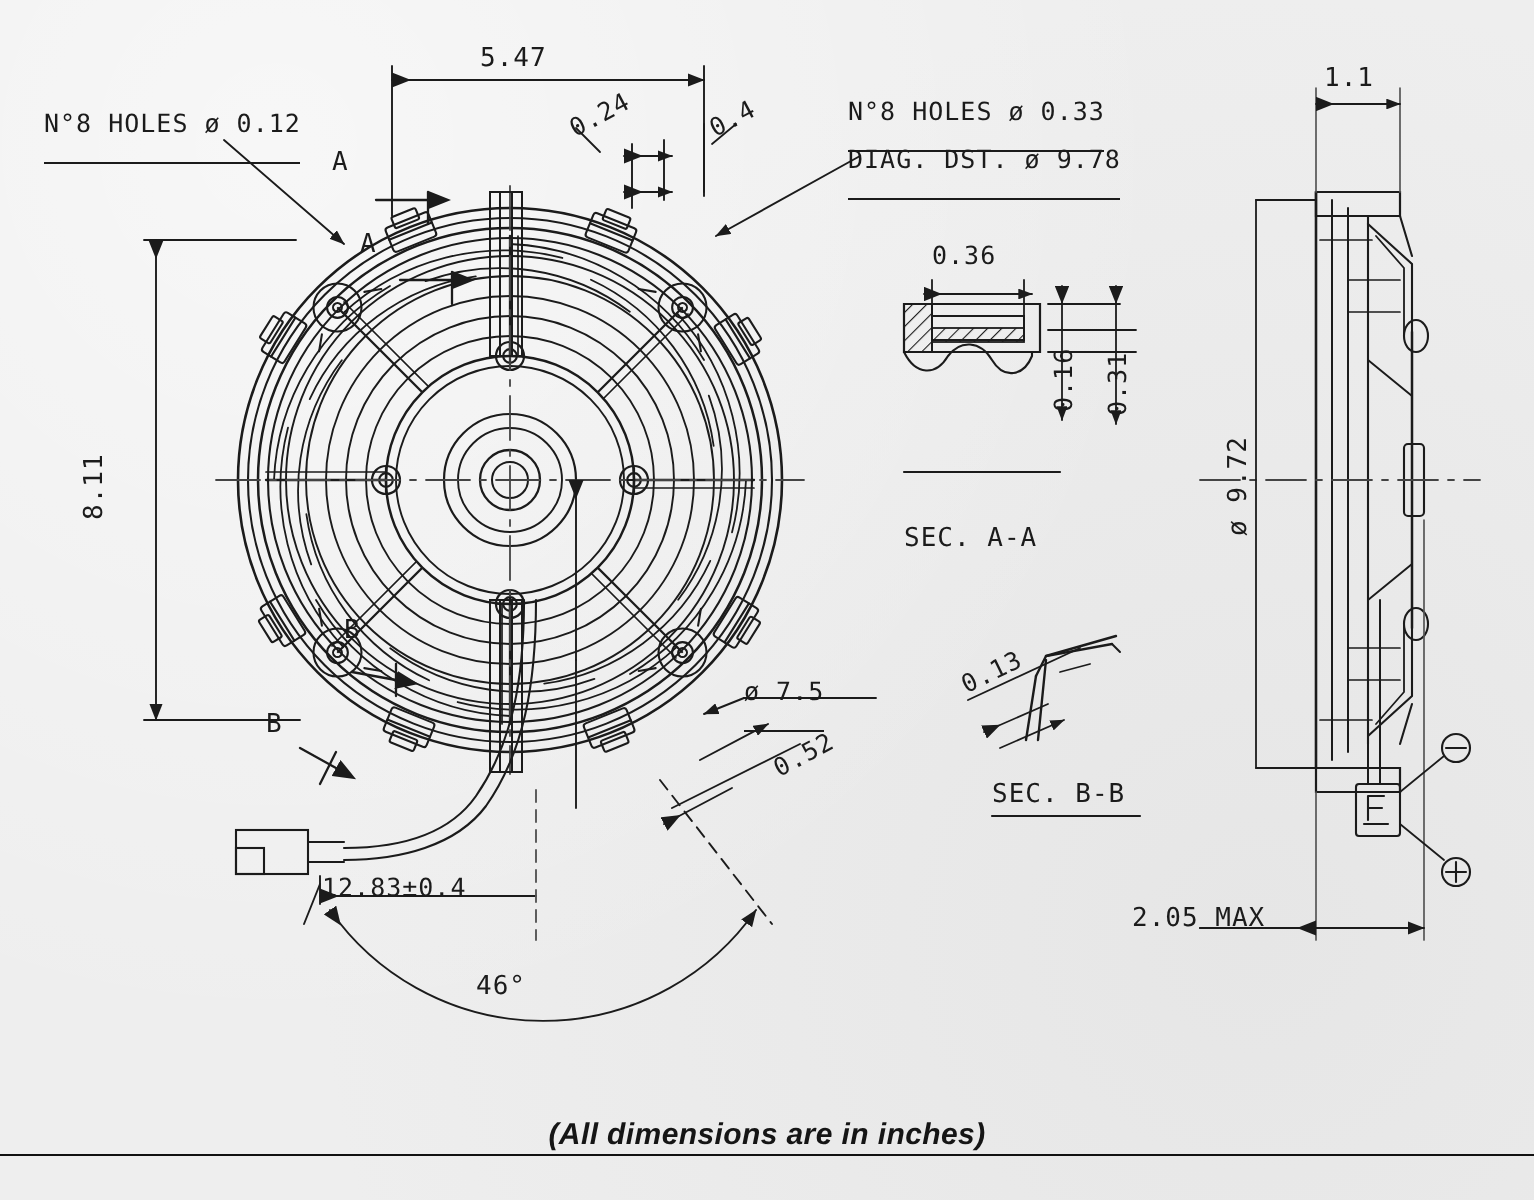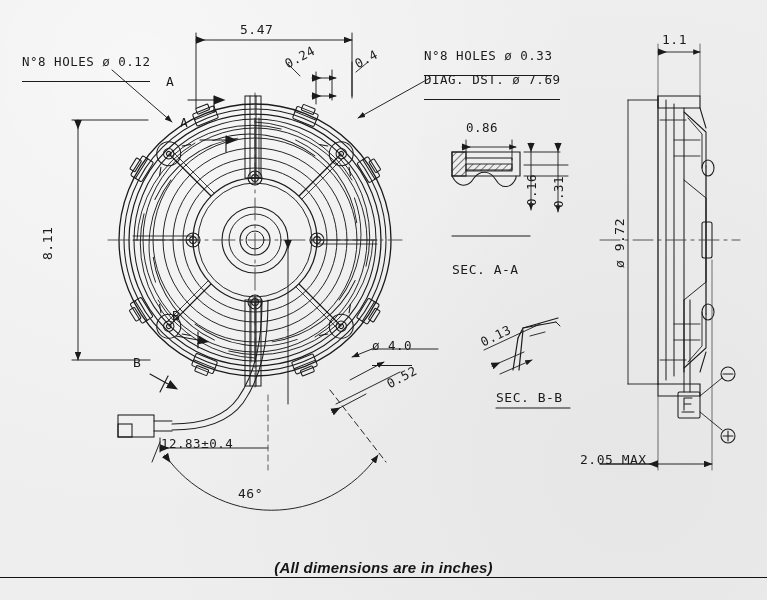--- a/index.html
+++ b/index.html
@@ -435,52 +435,52 @@
       <path d="M150,374 L168,384" marker-end="url(#arB)"></path>
       <line x1="168" y1="376" x2="160" y2="392"></line>
     </g>
   </g>
 </svg>
 
 <div class="lbl t12 u" style="left:22px;top:54px;">N°8 HOLES ø 0.12</div>
 
 <div class="lbl t12 u" style="left:424px;top:48px;">N°8 HOLES ø 0.33</div>
 
-<div class="lbl t12 u" style="left:424px;top:72px;">DIAG. DST. ø 7.69</div>
+<div class="lbl t12 u" style="left:424px;top:72px;">DIAG. DST. ø 9.78</div>
 
 <div class="lbl t13" style="left:240px;top:22px;">5.47</div>
 
 <div class="lbl t12" style="left:282px;top:58px;transform:rotate(-28deg);transform-origin:left top;">0.24</div>
 
 <div class="lbl t12" style="left:352px;top:58px;transform:rotate(-28deg);transform-origin:left top;">0.4</div>
 
 <div class="lbl t13 rot90" style="left:40px;top:260px;">8.11</div>
 
-<div class="lbl t12 u" style="left:372px;top:338px;">ø 4.0</div>
+<div class="lbl t12 u" style="left:372px;top:338px;">ø 7.5</div>
 
 <div class="lbl t12" style="left:384px;top:378px;transform:rotate(-28deg);transform-origin:left top;">0.52</div>
 
 <div class="lbl t12" style="left:161px;top:436px;">12.83±0.4</div>
 
 <div class="lbl t13" style="left:238px;top:456px;margin-top:30px;">46°</div>
 
 <div class="lbl t13" style="left:166px;top:74px;">A</div>
 <div class="lbl t13" style="left:180px;top:115px;">A</div>
 <div class="lbl t13" style="left:172px;top:308px;">B</div>
 <div class="lbl t13" style="left:133px;top:355px;">B</div>
 
-<div class="lbl t12" style="left:466px;top:120px;">0.86</div>
+<div class="lbl t12" style="left:466px;top:120px;">0.36</div>
 <div class="lbl t12 rot90" style="left:524px;top:206px;">0.16</div>
 <div class="lbl t12 rot90" style="left:551px;top:208px;">0.31</div>
 <div class="lbl t13" style="left:452px;top:214px;margin-top:48px;">SEC. A-A</div>
 
 <div class="lbl t12" style="left:478px;top:336px;transform:rotate(-26deg);transform-origin:left top;">0.13</div>
 <div class="lbl t13" style="left:496px;top:390px;">SEC. B-B</div>
 
 <div class="lbl t13" style="left:662px;top:32px;">1.1</div>
 <div class="lbl t13 rot90" style="left:612px;top:268px;">ø 9.72</div>
-<div class="lbl t13" style="left:580px;top:452px;">2.05 MAX</div>
+<div class="lbl t13" style="left:566px;top:452px;">2.05 MAX</div>
 
 <div class="footer">
   <span>(All dimensions are in inches)</span>
 </div>
 
 </div>
 
 </body></html>

